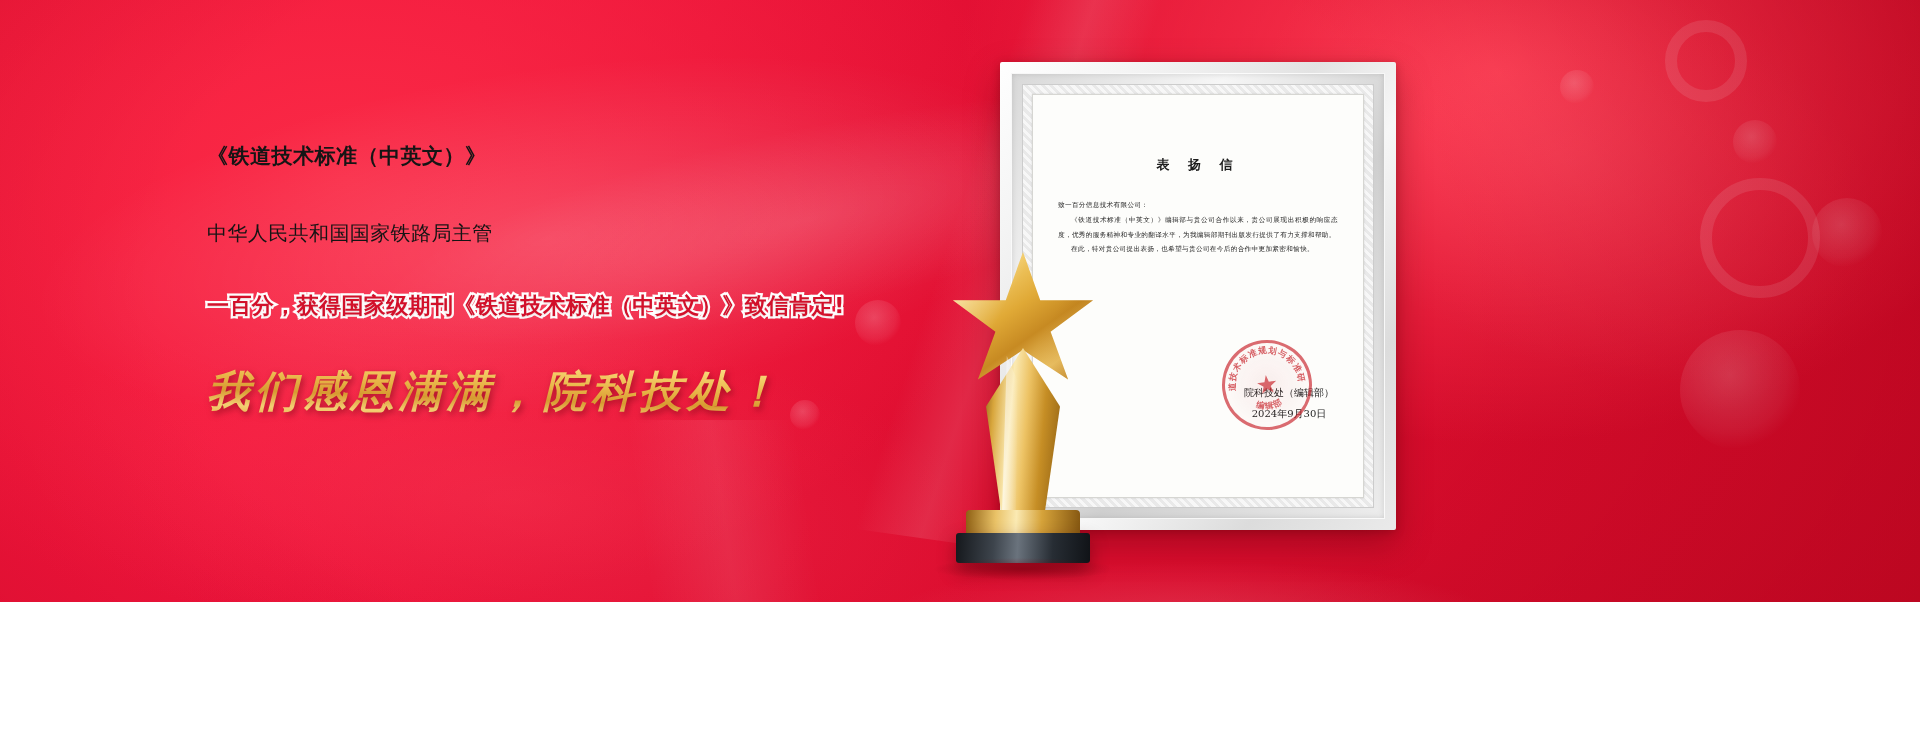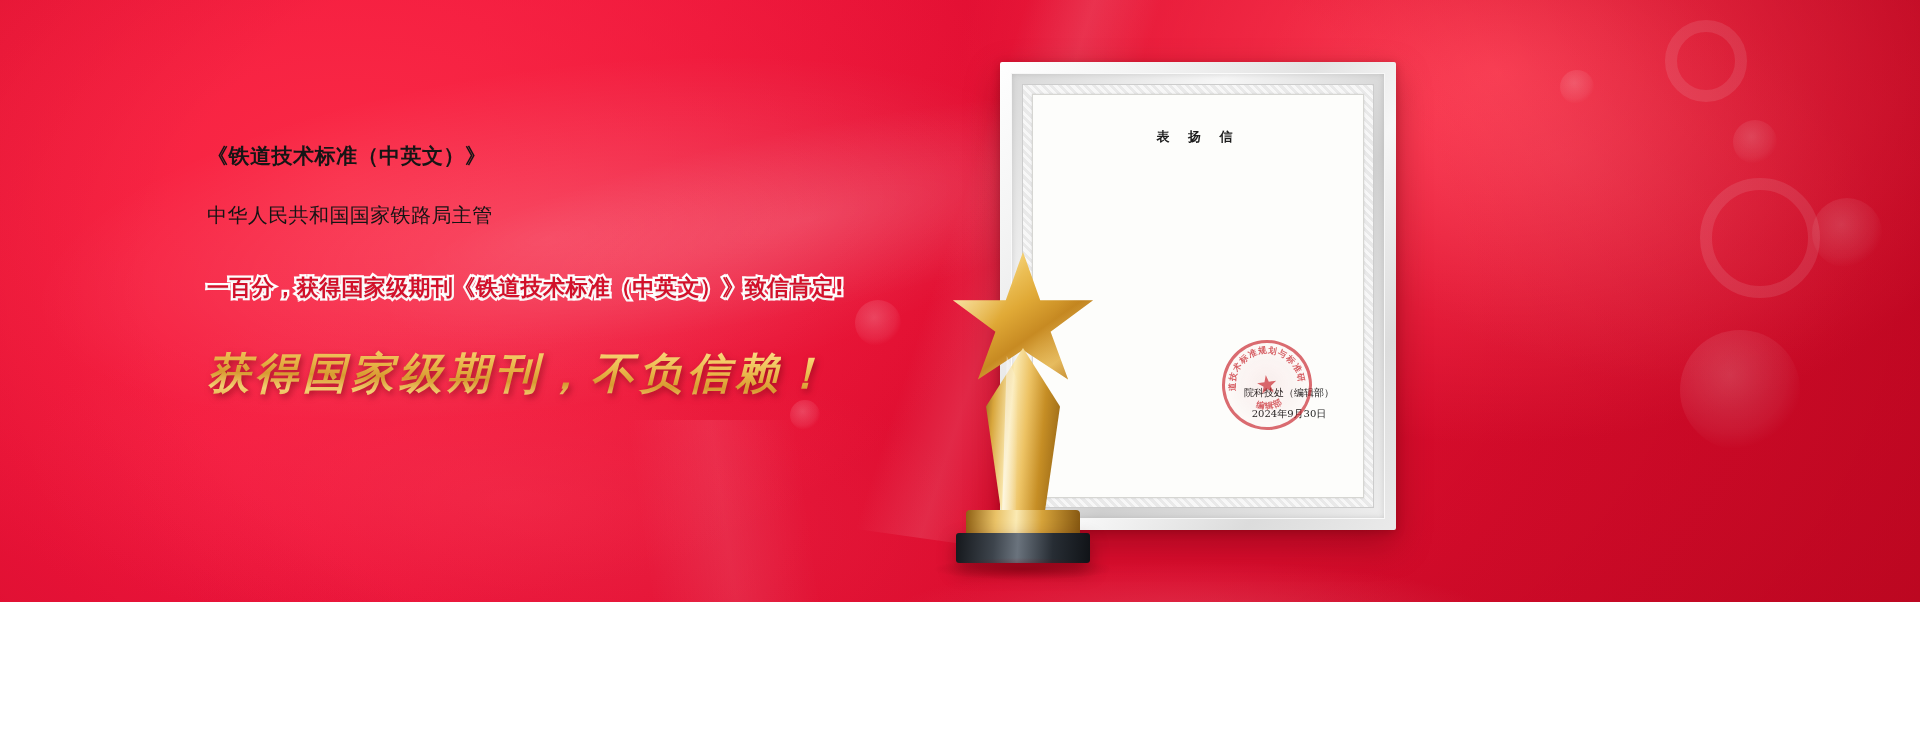--- a/index.html
+++ b/index.html
@@ -36,21 +36,21 @@
     background:radial-gradient(ellipse 1250px 760px at 42% 46%, rgba(255,255,255,0) 52%, rgba(150,0,18,.34) 100%);}
 
   .bokeh{position:absolute;border-radius:50%;pointer-events:none;}
   .bk-ring{border:12px solid rgba(255,255,255,.13);}
   .bk-soft{background:radial-gradient(circle at 42% 38%, rgba(255,255,255,.20) 0%, rgba(255,255,255,.07) 55%, rgba(255,255,255,0) 72%);}
 
   
   #copy{position:absolute;left:207px;top:142px;width:760px;}
   #journal-title{font-size:21px;font-weight:bold;color:#151515;letter-spacing:.5px;
     font-family:"DejaVu Sans","Liberation Sans",sans-serif;}
-  #desc{margin-top:29px;}
+  #desc{margin-top:47px;}
   #desc .dline{font-size:20px;color:#141414;line-height:1.68;letter-spacing:.4px;
     font-family:"DejaVu Sans","Liberation Sans",sans-serif;white-space:nowrap;}
   #headline{margin-top:40px;font-size:22px;font-weight:bold;color:#d2102a;white-space:nowrap;
     letter-spacing:.4px;font-family:"DejaVu Sans","Liberation Sans",sans-serif;
     -webkit-text-stroke:4.5px #ffffff;paint-order:stroke fill;
     text-shadow:0 1px 2px rgba(120,0,14,.18);}
   #slogan{margin-top:42px;font-size:43px;font-weight:bold;white-space:nowrap;letter-spacing:5px;
     font-family:"DejaVu Serif","Liberation Serif",serif;font-style:italic;
     background:linear-gradient(182deg,#fde9a8 4%,#f7d271 24%,#e8b447 46%,#d79a31 62%,#f3cf73 80%,#e0a63c 100%);
     -webkit-background-clip:text;background-clip:text;color:transparent;
@@ -65,21 +65,21 @@
     background:linear-gradient(128deg,#d8d8d8,#f6f6f6 30%,#cfcfcf 60%,#ededed 100%);
     box-shadow:inset 0 0 0 1px rgba(255,255,255,.85), inset 0 0 6px rgba(120,120,120,.35);}
   #frame-inner{position:absolute;inset:22px;
     background:repeating-linear-gradient(45deg, #e9e9e9 0 3px, #f7f7f7 3px 6px);
     box-shadow:inset 0 0 0 1px #cccccc;}
   #mat{position:absolute;inset:32px;background:#fdfdfb;
     box-shadow:inset 0 0 0 1px #d6d6d2, 0 0 2px rgba(0,0,0,.12);}
 
   #letter{position:absolute;inset:0;padding:34px 26px 18px 26px;box-sizing:border-box;
     font-family:"DejaVu Serif","Liberation Serif",serif;color:#1d1d1d;}
-  #letter-title{text-align:center;font-size:13px;font-weight:bold;letter-spacing:7px;}
+  #letter-title{text-align:center;font-size:13px;font-weight:bold;letter-spacing:7px;margin-top:28px;}
   #letter-body{margin-top:24px;font-size:6.6px;line-height:2.25;letter-spacing:.35px;text-align:justify;}
   #letter-body .p{margin:0;}
   #letter-body .indent{text-indent:13px;}
 
   #sign-block{position:absolute;right:30px;bottom:74px;text-align:center;font-size:10px;line-height:2.1;
     font-family:"DejaVu Serif","Liberation Serif",serif;color:#1d1d1d;}
 
   #seal{position:absolute;right:52px;bottom:68px;width:84px;height:84px;border-radius:50%;
     border:3px solid rgba(198,26,34,.78);opacity:.82;
     background:radial-gradient(circle,rgba(198,26,34,.08) 0%,rgba(198,26,34,.02) 70%);
@@ -142,29 +142,34 @@
 
   <div class="vign"></div>
   <div id="floor-glow"></div>
 
   <div id="copy">
     <div id="journal-title">《铁道技术标准（中英文）》</div>
     <div id="desc">
       <div class="dline">中华人民共和国国家铁路局主管</div>
     </div>
     <div id="headline">一百分，获得国家级期刊《铁道技术标准（中英文）》致信肯定!</div>
-    <div id="slogan">获得国家级期刊，不负信赖！</div>
+    <div id="slogan">我们感恩满满，院科技处！</div>
   </div>
 
   <div id="frame">
     <div id="frame-bevel"></div>
     <div id="frame-inner"></div>
     <div id="mat">
       <div id="letter">
         <div id="letter-title">表 扬 信</div>
+        <div id="letter-body">
+          <p class="p">致一百分信息技术有限公司：</p>
+          <p class="p indent">《铁道技术标准（中英文）》编辑部与贵公司合作以来，贵公司展现出积极的响应态度，优秀的服务精神和专业的翻译水平，为我编辑部期刊出版发行提供了有力支撑和帮助。</p>
+          <p class="p indent">在此，特对贵公司提出表扬，也希望与贵公司在今后的合作中更加紧密和愉快。</p>
+        </div>
         <div id="sign-block">
           <div>院科技处（编辑部）</div>
           <div>2024年9月30日</div>
         </div>
         <div id="seal">
           <svg id="seal-top-text" viewBox="0 0 84 84">
             <defs>
                 <path id="arcTop" d="M 10,42 A 32,32 0 0 1 74,42"></path>
               </defs>
             <text><textPath href="#arcTop" startOffset="50%" text-anchor="middle">铁道技术标准规划与标准研究</textPath></text>

